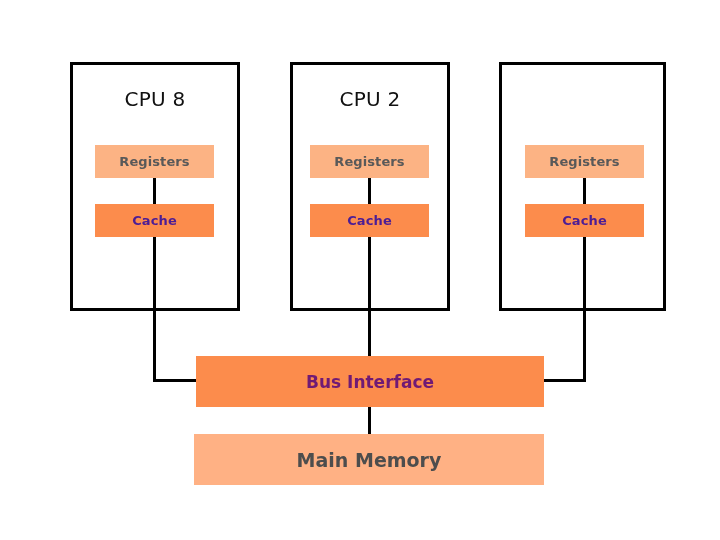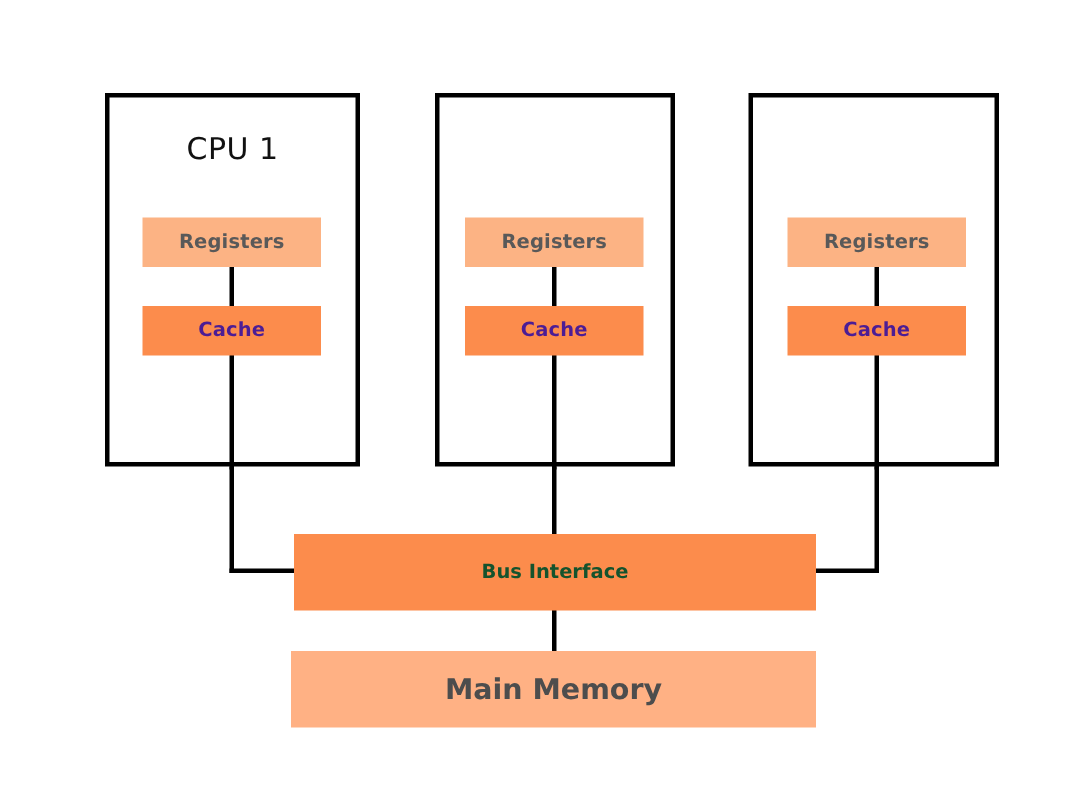--- a/index.html
+++ b/index.html
@@ -63,23 +63,23 @@
   .bus-box {
     position: absolute;
     box-sizing: border-box;
     background: #fc8c4c;
     display: flex;
     align-items: center;
     justify-content: center;
     z-index: 3;
   }
   .bus-label {
-    font-size: 13px;
+    font-size: 17px;
     font-weight: 700;
-    color: #14532d;
+    color: #701a75;
     white-space: nowrap;
   }
   .memory-box {
     position: absolute;
     box-sizing: border-box;
     background: #ffb184;
     display: flex;
     align-items: center;
     justify-content: center;
     z-index: 3;
@@ -95,36 +95,37 @@
     background: #000000;
     z-index: 1;
   }
 </style>
 </head>
 <body>
 
 <div id="canvas">
 
   <div class="cpu-box" style="left:70px; top:62px; width:170px; height:249px;"></div>
-  <div class="cpu-title" style="left:70px; width:170px; top:87px;">CPU 1</div>
+  <div class="cpu-title" style="left:70px; width:170px; top:87px;">CPU 8</div>
 
   <div class="conn" style="left:153px; top:170px; width:3px; height:143px;"></div>
 
   <div class="unit-box registers-box" style="left:95px; top:145px; width:119px; height:33px;">
     <span class="unit-label">Registers</span>
   </div>
 
   <div class="unit-box cache-box" style="left:95px; top:204px; width:119px; height:33px;">
     <span class="unit-label">Cache</span>
   </div>
 
   <div class="conn" style="left:153px; top:311px; width:3px; height:71px;"></div>
   <div class="conn" style="left:153px; top:379px; width:46px; height:3px;"></div>
 
   <div class="cpu-box" style="left:290px; top:62px; width:160px; height:249px;"></div>
+  <div class="cpu-title" style="left:290px; width:160px; top:87px;">CPU 2</div>
 
   <div class="conn" style="left:368px; top:170px; width:3px; height:143px;"></div>
 
   <div class="unit-box registers-box" style="left:310px; top:145px; width:119px; height:33px;">
     <span class="unit-label">Registers</span>
   </div>
 
   <div class="unit-box cache-box" style="left:310px; top:204px; width:119px; height:33px;">
     <span class="unit-label">Cache</span>
   </div>

